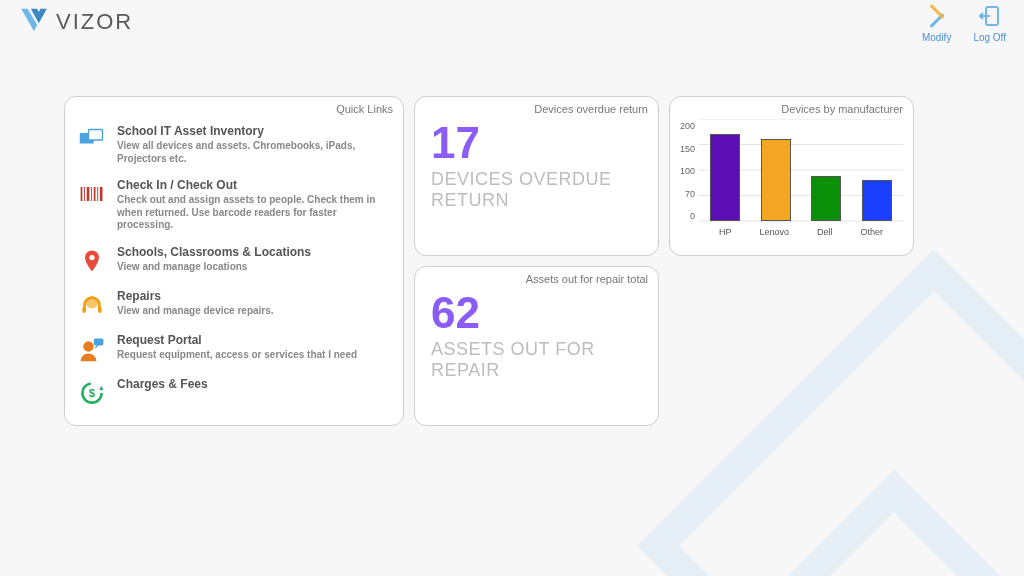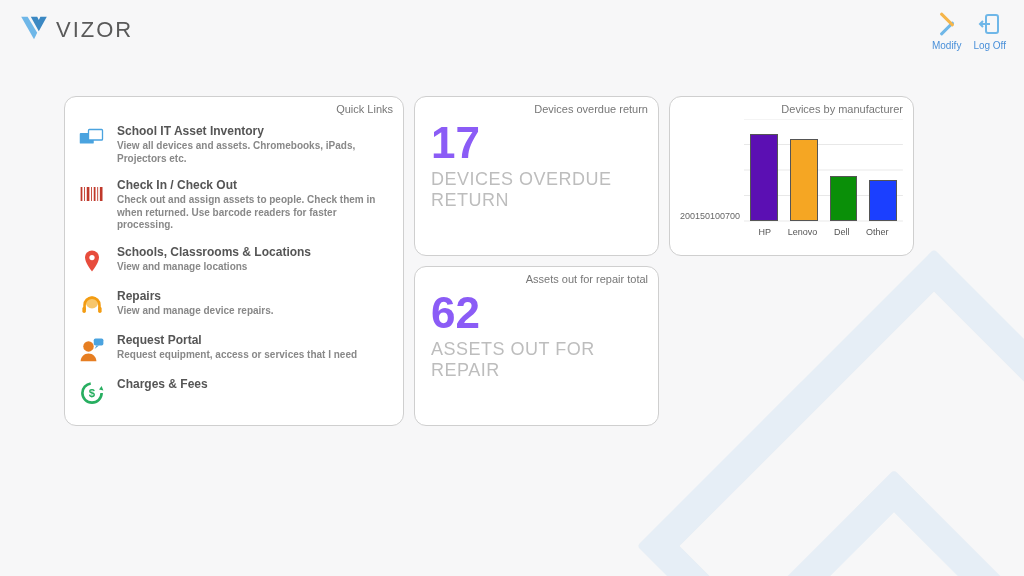--- a/index.html
+++ b/index.html
@@ -24,27 +24,27 @@
   .bg-deco .a { width: 420px; height: 420px; right: -120px; bottom: -180px; border-radius: 4px; }
   .bg-deco .b { width: 320px; height: 320px; right: -30px; bottom: -280px; border-radius: 4px; }
 
   
   .topbar {
     position: relative;
     z-index: 2;
     display: flex;
     align-items: flex-start;
     justify-content: space-between;
-    padding: 12px 18px 0 18px;
+    padding: 4px 18px 0 18px;
     height: 60px;
   }
   .logo { display: flex; align-items: center; gap: 6px; }
   .logo svg { width: 32px; height: 32px; }
   .logo-text { font-size: 22px; letter-spacing: 2px; color: #5a5a5a; font-weight: 400; }
-  .topbar-actions { display: flex; gap: 12px; }
+  .topbar-actions { display: flex; gap: 22px; }
   .topbar-btn { display: flex; flex-direction: column; align-items: center; cursor: pointer; color: #4a90d9; font-size: 10px; }
   .topbar-btn svg { width: 24px; height: 24px; margin-bottom: 2px; }
 
   
   .dash {
     position: relative;
     z-index: 1;
     display: grid;
     grid-template-columns: 340px 245px 245px;
     grid-template-rows: 160px 160px;
@@ -74,21 +74,21 @@
   .ql-icon svg { width: 28px; height: 28px; }
   .ql-text .t { font-size: 12px; color: #555; font-weight: 600; line-height: 1.1; }
   .ql-text .d { font-size: 10px; color: #888; line-height: 1.25; margin-top: 2px; font-weight: bold; }
 
   
   .stat .num { font-size: 44px; color: #8b5cf6; font-weight: 700; margin: 6px 0 0 6px; line-height: 1; }
   .stat .lbl { font-size: 18px; color: #bdbdbd; letter-spacing: 0.5px; margin: 4px 0 0 6px; line-height: 1.15; }
 
   
   .chart-body { display:flex; height: 118px; }
-  .y-axis { display:flex; flex-direction:row; justify-content:space-between; align-items:flex-end; font-size:9px; color:#666; padding: 2px 4px 16px 0; }
+  .y-axis { display:flex; flex-direction:column; justify-content:space-between; align-items:flex-end; font-size:9px; color:#666; padding: 2px 4px 16px 0; }
   .plot { flex:1; position:relative; }
   .grid line { stroke:#ccc; stroke-width:0.5; }
   .bars { position:absolute; inset:0; display:flex; align-items:flex-end; justify-content:space-around; padding: 0 6px 16px 6px; gap:12px; }
   .bar { width: 30px; border:1px solid #555; }
   .xlabels { position:absolute; bottom:0; left:0; right:0; display:flex; justify-content:space-around; padding: 0 6px; font-size:9px; color:#555; }
 
   
   .ql-scroll::-webkit-scrollbar { width: 8px; }
   .ql-scroll::-webkit-scrollbar-thumb { background:#d0d0d0; border-radius:4px; }
   .ql-scroll::-webkit-scrollbar-track { background:#f0f0f0; }

